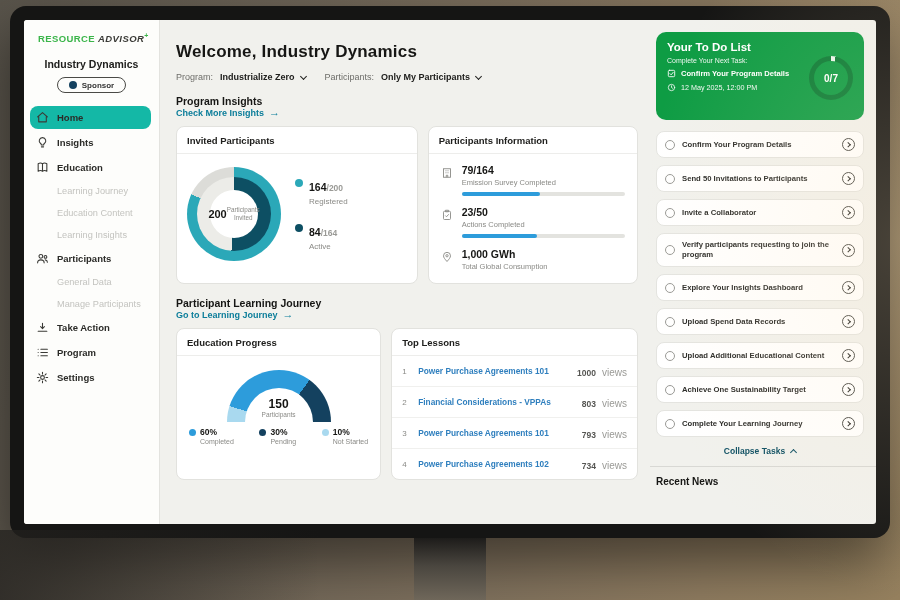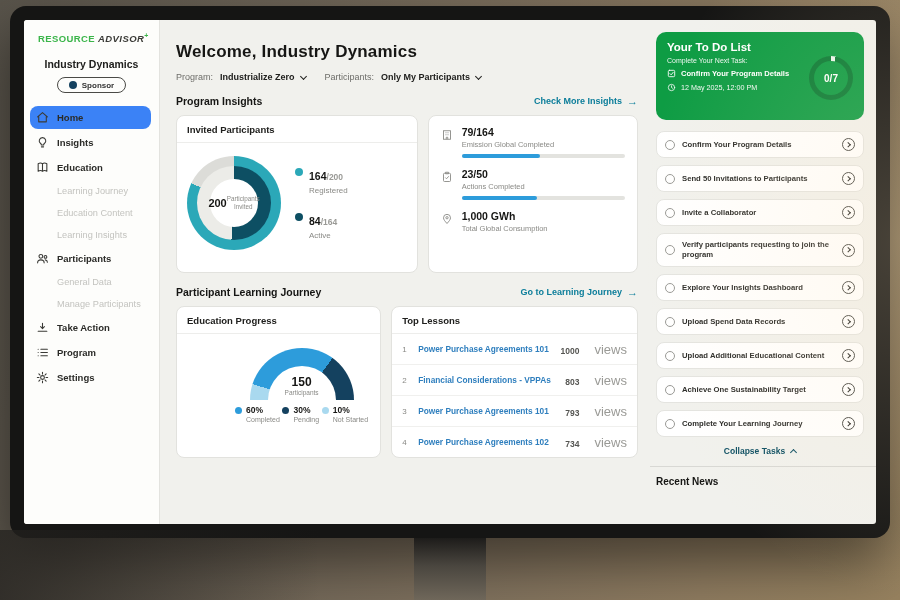--- a/index.html
+++ b/index.html
@@ -23,36 +23,36 @@
   .logo-green{color:#3bb54a;}
   .logo-dark{color:#3a3a36;font-style:italic;}
   .logo sup{color:#3bb54a;font-size:7px;font-weight:700;}
   .org{text-align:center;font-size:10.5px;font-weight:700;color:#20201e;margin-top:14px;}
   .sponsor{margin:7px auto 0;width:fit-content;display:flex;align-items:center;gap:5px;border:1px solid #4a4a46;
     border-radius:11px;padding:2.5px 11px;font-size:8px;font-weight:600;color:#333;}
   .sponsor-dot{width:8px;height:8px;border-radius:50%;background:#14415f;}
   .nav{margin-top:13px;}
   .nav-item{display:flex;align-items:center;gap:8px;padding:5px 6px;margin:2px 8px 2px 6px;border-radius:8px;
     font-size:9.5px;font-weight:700;color:#2b2b28;cursor:pointer;}
-  .nav-item.active{background:#3b82f6;}
+  .nav-item.active{background:#14b8a6;}
   .nav-item.sub{font-weight:400;color:#c3c3bf;padding-left:27px;font-size:9.2px;}
   .nav-icon{width:13px;height:13px;display:flex;color:#3a3a36;flex-shrink:0;}
   .nav-icon svg{width:13px;height:13px;}
 
   
   .main{flex:1;min-width:0;padding:12px 12px 0 16px;}
   .welcome{font-size:17px;font-weight:700;color:#161614;margin-top:10px;letter-spacing:.2px;}
   .filters{display:flex;align-items:center;gap:7px;margin-top:10px;font-size:9px;}
   .f-label{color:#6e6e6a;text-align:right;}
   .f-value{display:flex;align-items:center;font-weight:700;color:#20201e;cursor:pointer;margin-right:12px;}
   .caret{display:inline-block;width:5px;height:5px;border-right:1.4px solid currentColor;border-bottom:1.4px solid currentColor;}
   .caret.down{transform:rotate(45deg);margin:0 0 2px 6px;}
   .caret.up{transform:rotate(-135deg);margin-top:3px;}
   .caret.right{transform:rotate(-45deg);}
-  .sec-head{display:flex;justify-content:space-between;margin-top:13px;}
+  .sec-head{display:flex;justify-content:space-between;margin-top:13px;flex-direction:column;}
   .sec-title{font-size:10.5px;font-weight:700;color:#161614;}
   .sec-link{display:flex;align-items:center;gap:5px;font-size:9px;font-weight:700;color:#0b7d9a;cursor:pointer;}
   .arrow{font-size:11px;line-height:1;}
   .card-row{display:flex;gap:10px;margin-top:8px;}
   .card{background:#fff;border:1px solid #e2e2de;border-radius:8px;overflow:hidden;}
   .card-title{font-size:9.5px;font-weight:700;color:#20201e;padding:8px 10px 7px;border-bottom:1px solid #ededeb;}
   .invited{flex:1.15;height:158px;}
   .info{flex:1;height:158px;}
   .invited-body{display:flex;align-items:center;gap:14px;padding:13px 10px;}
   .donut{position:relative;width:94px;height:94px;border-radius:50%;flex-shrink:0;
@@ -74,38 +74,38 @@
   .stat{display:flex;gap:8px;margin-bottom:10px;}
   .stat-icon{width:13px;color:#8a8a86;flex-shrink:0;margin-top:1px;}
   .stat-icon svg{width:12px;height:12px;}
   .stat-main{flex:1;}
   .stat-val{font-size:10.5px;font-weight:700;color:#161614;}
   .stat-lbl{font-size:7.5px;color:#8a8a86;margin-top:2px;}
   .pbar{height:4px;border-radius:2px;background:#e3e3df;margin-top:5px;}
   .pfill{height:100%;border-radius:2px;background:#2d9cdb;}
   .edu{flex:0.83;height:152px;}
   .lessons{flex:1;height:152px;}
-  .edu-body{padding:8px 10px 0;margin-left:46px;}
+  .edu-body{padding:8px 10px 0;}
   .gauge{position:relative;width:104px;height:52px;margin:6px auto 0;overflow:hidden;}
   .gauge-arc{position:absolute;left:0;top:0;width:104px;height:104px;border-radius:50%;
     background:conic-gradient(from 270deg,#a9d9ef 0 18deg,#2d9cdb 18deg 126deg,#14415f 126deg 180deg,rgba(0,0,0,0) 180deg 360deg);}
   .gauge-hole{position:absolute;left:18px;top:18px;width:68px;height:68px;border-radius:50%;background:#fff;}
   .edu-center{position:relative;text-align:center;margin-top:-25px;}
   .g-val{font-size:12px;font-weight:700;color:#161614;}
   .g-lbl{font-size:6.5px;color:#8a8a86;}
   .edu-legend{display:flex;justify-content:space-between;margin-top:9px;padding:0 2px;}
   .e-top{display:flex;align-items:center;gap:4px;font-size:8.5px;font-weight:700;color:#161614;}
   .e-dot{width:7px;height:7px;border-radius:50%;flex-shrink:0;}
   .e-lbl{font-size:7px;color:#8a8a86;margin-left:11px;margin-top:1px;}
   .lesson{display:flex;align-items:center;gap:8px;padding:6px 10px;border-bottom:1px solid #f0f0ee;}
   .lesson:last-child{border-bottom:none;}
   .l-rank{font-size:8px;color:#8a8a86;width:8px;flex-shrink:0;}
   .l-title{flex:1;font-size:8.3px;font-weight:600;color:#2f7fbe;cursor:pointer;white-space:nowrap;overflow:hidden;text-overflow:ellipsis;}
   .l-views-num{font-size:8.5px;font-weight:600;color:#555552;}
-  .l-views-word{font-size:13px;color:#9a9a96;margin-left:15px;}
+  .l-views-word{font-size:10px;color:#9a9a96;margin-left:6px;}
 
   
   .rightpanel{width:226px;min-width:226px;padding:12px 12px 0 6px;}
   .todo-card{position:relative;background:#0e9c44;border-radius:10px;color:#fff;padding:9px 11px;height:88px;}
   .todo-title{font-size:11.5px;font-weight:700;}
   .todo-sub{font-size:7px;margin-top:4px;opacity:.92;}
   .todo-next{display:flex;align-items:center;gap:5px;font-size:7.6px;font-weight:700;margin-top:5px;width:152px;}
   .todo-due{display:flex;align-items:center;gap:5px;font-size:7.2px;margin-top:5px;opacity:.95;}
   .wicon{width:9px;height:9px;display:flex;color:#fff;flex-shrink:0;}
   .wicon svg{width:9px;height:9px;}
@@ -274,29 +274,30 @@
                   <div>
                     <div><span class="leg-main">84</span><span class="leg-total">/164</span></div>
                     <div class="leg-lbl">Active</div>
                   </div>
                 </div>
               </div>
             </div>
           </section>
 
           <section class="card info">
+            <div class="card-title">Participants Information</div>
             <div class="info-body">
               <div class="stat">
                 <span class="stat-icon"><svg viewBox="0 0 24 24" fill="none" stroke="currentColor" stroke-width="1.8">
                       <rect x="5" y="3.5" width="14" height="17"></rect>
                       <path d="M9 7.5h2M13 7.5h2M9 11.5h2M13 11.5h2M10.5 20.5v-4h3v4"></path>
                     </svg></span>
                 <div class="stat-main">
                   <div class="stat-val">79/164</div>
-                  <div class="stat-lbl">Emission Global Completed</div>
+                  <div class="stat-lbl">Emission Survey Completed</div>
                   <div class="pbar">
                       <div class="pfill" style="width: 48%;"></div>
                     </div>
                 </div>
               </div>
               <div class="stat">
                 <span class="stat-icon"><svg viewBox="0 0 24 24" fill="none" stroke="currentColor" stroke-width="1.8" stroke-linejoin="round">
                       <rect x="5" y="4.5" width="14" height="16.5" rx="2"></rect>
                       <path d="M9 2.5h6v3H9z"></path>
                       <path d="M8.5 13l2.5 2.5 4.5-5"></path>

